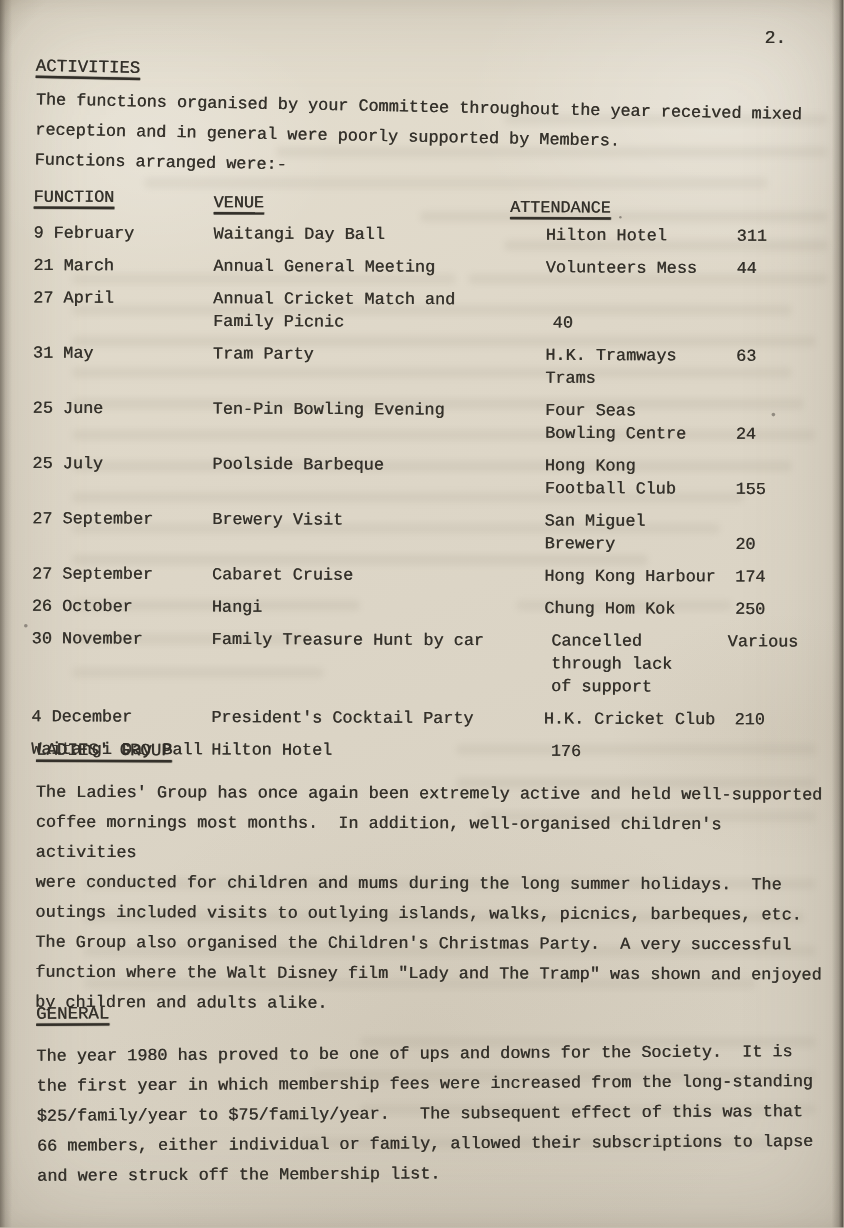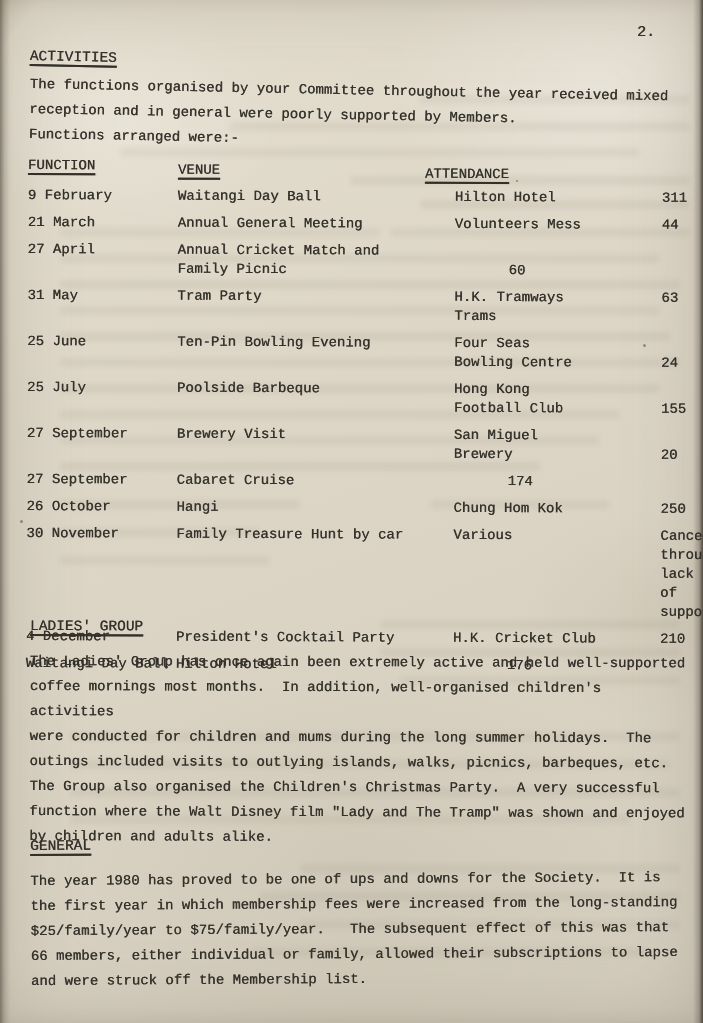--- a/index.html
+++ b/index.html
@@ -33,21 +33,21 @@
   #page-number{left:637px;top:20px;font-size:15px;}
   #activities-heading{left:30px;top:44px;transform:rotate(1.2deg);transform-origin:left top;font-size:14.5px;}
   #activities-intro{left:30px;top:72px;width:665px;transform:rotate(1.1deg);transform-origin:left top;}
   #functions-table{left:28px;top:156px;transform:rotate(0.25deg);transform-origin:left top;font-size:14px;}
   .t-row{display:grid;grid-template-columns:150px 277px 153px 95px;line-height:19px;margin-bottom:8px;}
   .t-head{margin-bottom:11px;}
   .cell{white-space:pre-wrap;text-shadow:0.4px 0 0 rgba(46,42,35,0.8);}
   .hcell span{display:inline-block;}
   .h-venue span{transform:translateY(4px);}
   .h-att span{transform:translate(-30px,7px);}
-  .att{padding-left:6px;margin-left:48px;}
+  .att{padding-left:6px;}
   .att-line2 .att{padding-top:19px;}
   .extra-gap{margin-top:6px;}
   #ladies-block{left:30px;top:614px;width:660px;transform:rotate(0.2deg);transform-origin:left top;}
   #general-block{left:30px;top:834px;width:660px;transform:rotate(-0.35deg);transform-origin:left top;}
   .section-heading{font-size:14.5px;margin-bottom:10px;}
   .body-par{margin-top:0;}
 </style>
 </head>
 <body>
 
@@ -113,21 +113,21 @@
   <div class="t-row">
     <div class="cell">21 March</div>
     <div class="cell">Annual General Meeting</div>
     <div class="cell">Volunteers Mess</div>
     <div class="cell att">44</div>
   </div>
   <div class="t-row att-line2">
     <div class="cell">27 April</div>
     <div class="cell">Annual Cricket Match and
 Family Picnic</div>
-    <div class="cell att">60</div>
+    <div class="cell att">40</div>
   </div>
   <div class="t-row">
     <div class="cell">31 May</div>
     <div class="cell">Tram Party</div>
     <div class="cell">H.K. Tramways
 Trams</div>
     <div class="cell att">63</div>
   </div>
   <div class="t-row att-line2">
     <div class="cell">25 June</div>
@@ -146,35 +146,36 @@
   <div class="t-row att-line2">
     <div class="cell">27 September</div>
     <div class="cell">Brewery Visit</div>
     <div class="cell">San Miguel
 Brewery</div>
     <div class="cell att">20</div>
   </div>
   <div class="t-row">
     <div class="cell">27 September</div>
     <div class="cell">Cabaret Cruise</div>
+    <div class="cell">Hong Kong Harbour</div>
     <div class="cell att">174</div>
   </div>
   <div class="t-row">
     <div class="cell">26 October</div>
     <div class="cell">Hangi</div>
     <div class="cell">Chung Hom Kok</div>
     <div class="cell att">250</div>
   </div>
   <div class="t-row">
     <div class="cell">30 November</div>
     <div class="cell">Family Treasure Hunt by car</div>
-    <div class="cell">Various</div>
     <div class="cell att">Cancelled
 through lack
 of support</div>
+    <div class="cell">Various</div>
   </div>
   <div class="t-row extra-gap">
     <div class="cell">4 December</div>
     <div class="cell">President's Cocktail Party</div>
     <div class="cell">H.K. Cricket Club</div>
     <div class="cell att">210</div>
   </div>
   <div class="t-row">
     <div class="cell">Waitangi Day Ball</div>
     <div class="cell">Hilton Hotel</div>

